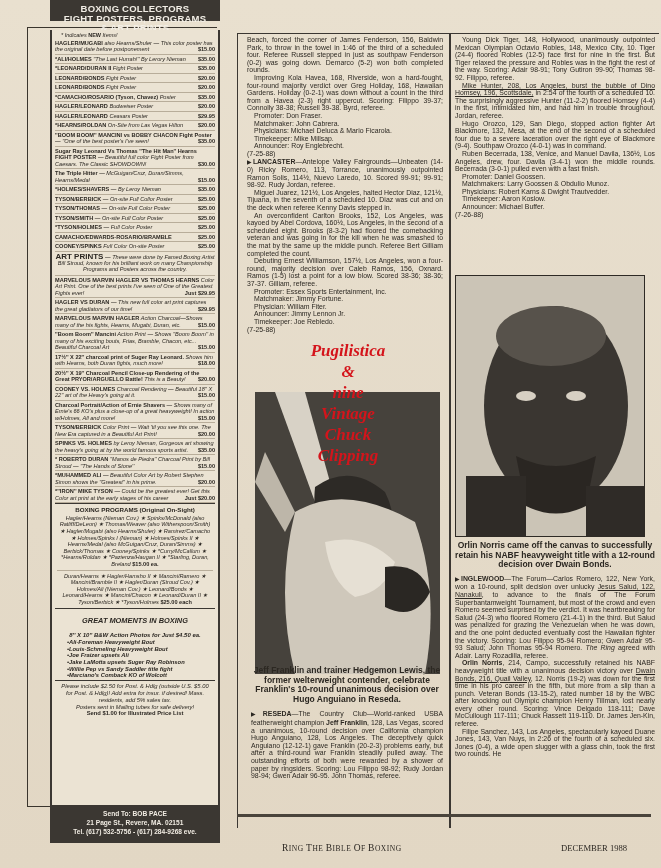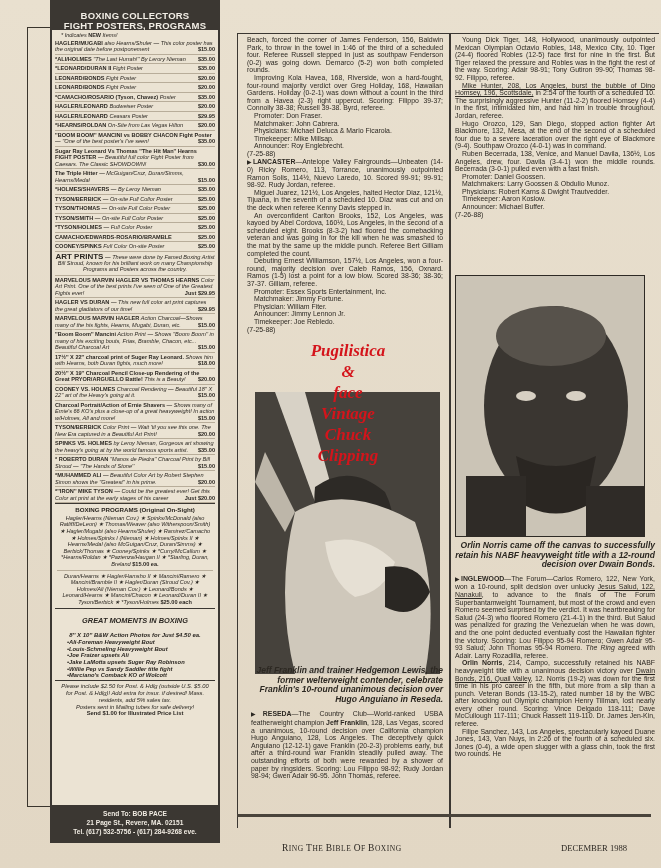--- a/index.html
+++ b/index.html
@@ -8,24 +8,24 @@
     background: #e6dccb;
     font-family: "Liberation Sans", sans-serif;
     color: #2a2620;
     position: relative;
   }
   .page { position: absolute; inset: 0; background: linear-gradient(180deg,#e9e0cf 0%,#e4dac8 60%,#e2d7c4 100%); }
 
   
   .ad-outer { position: absolute; left: 27px; top: 27px; width: 190px; height: 780px; border: 1.5px solid #3a352d; border-right: none; }
   .ad-header {
-    position: absolute; left: 50px; top: 0; width: 170px; height: 30px;
+    position: absolute; left: 50px; top: 0; width: 170px; height: 21px;
     background: #3b3732; color: #f2eee6; text-align: center;
     font-family: "Liberation Sans", sans-serif; font-weight: bold;
-    font-size: 9.5px; line-height: 9.5px; padding-top: 11px; letter-spacing: .2px;
+    font-size: 9.5px; line-height: 9.5px; padding-top: 4px; letter-spacing: .2px;
   }
   .ad-box {
     position: absolute; left: 50px; top: 30px; width: 170px; height: 777px;
     border: 2px solid #3b3732; border-top: none; background: #ebe3d3;
     font-family: "Liberation Sans", sans-serif;
     font-size: 5.6px; line-height: 6.5px; color: #2b2722;
     padding: 2px 3px 0 3px;
   }
   .ad-note { font-style: italic; font-size: 5.5px; padding-left: 6px; }
   .ad-note b { font-style: normal; }
@@ -55,21 +55,21 @@
   .col-frame { position: absolute; top: 33px; left: 237px; width: 422px; height: 795px; border-left: 1.5px solid #3b3732; border-top: 1.5px solid #3b3732; }
   .divider-v { position: absolute; top: 33px; left: 449px; width: 1.5px; height: 795px; background: #3b3732; }
   .bottom-rule { position: absolute; left: 237px; top: 814px; width: 414px; height: 3px; background: #4a443b; }
   .col { position: absolute; font-family: "Liberation Sans", sans-serif; font-size: 6.9px; line-height: 7.6px; color: #2c2822; text-align: justify; }
   .col p { text-indent: 7px; }
   .col p.noindent { text-indent: 0; }
   .col .credit { text-indent: 0; padding-left: 7px; text-align: left; }
   .col .date { text-indent: 0; }
   .col .dateline { font-weight: bold; }
   .col .tri { font-size: 6px; }
-  .caption { font-weight: bold; font-style: italic; font-size: 8.5px; line-height: 9.6px; text-align: right; }
+  .caption { font-weight: bold; font-size: 8.5px; line-height: 9.6px; text-align: center; }
 
   .col-mid { left: 247px; top: 36px; width: 196px; }
   .col-right { left: 455px; top: 36px; width: 200px; }
 
   .photo { position: absolute; overflow: hidden; background: #3d3a36; }
   .photo-franklin { left: 255px; top: 392px; width: 185px; height: 282px; }
   .photo-norris { left: 455px; top: 275px; width: 190px; height: 262px; border: 1.5px solid #2e2a25; }
 
   .watermark { position: absolute; left: 263px; top: 340px; width: 170px; text-align: center; color: #d4141b; font-family: "Liberation Serif", serif; font-style: italic; font-weight: bold; font-size: 17px; line-height: 21px; pointer-events: none; }
 
@@ -228,21 +228,21 @@
   <div class="col" style="left:455px;top:541px;width:200px">
     <div class="caption">Orlin Norris came off the canvas to successfully retain his NABF heavyweight title with a 12-round decision over Dwain Bonds.</div>
     <p class="noindent" style="margin-top:5px"><span class="tri">▶</span><span class="dateline">INGLEWOOD</span><span>—The Forum—Carlos Romero, 122, New York, won a 10-round, split decision over unlucky </span><u>Jesus Salud, 122, Nanakuli</u><span>, to advance to the finals of The Forum Superbantamweight Tournament, but most of the crowd and even Romero seemed surprised by the verdict. It was heartbreaking for Salud (24-3) who floored Romero (21-4-1) in the third. But Salud was penalized for grazing the Venezuelan when he was down, and the one point deducted eventually cost the Hawaiian fighter the victory. Scoring: Lou Filippo 95-94 Romero; Gwen Adair 95-93 Salud; John Thomas 95-94 Romero. </span><i>The Ring</i><span> agreed with Adair. Larry Rozadilla, referee.</span></p>
     <p><b>Orlin Norris</b><span>, 214, Campo, successfully retained his NABF heavyweight title with a unanimous decision victory over </span><u>Dwain Bonds, 216, Quail Valley</u><span>, 12. Norris (19-2) was down for the first time in his pro career in the fifth, but more from a slip than a punch. Veteran Bonds (13-15-2), rated number 18 by the WBC after knocking out Olympic champion Henry Tillman, lost nearly every other round. Scoring: Vince Delgado 118-111; Dave McCullough 117-111; Chuck Hassett 119-110. Dr. James Jen-Kin, referee.</span></p>
     <p>Filipe Sanchez, 143, Los Angeles, spectacularly kayoed Duane Jones, 143, Van Nuys, in 2:26 of the fourth of a scheduled six. Jones (0-4), a wide open slugger with a glass chin, took the first two rounds. He</p>
   </div>
 
   <div class="watermark">
     <div>Pugilistica</div>
     <div>&amp;</div>
-    <div>face</div>
+    <div>nine</div>
     <div>Vintage</div>
     <div>Chuck</div>
     <div>Clipping</div>
   </div>
 
   <div class="footer-title">
     <span>R</span><span class="sc">ING </span><span>T</span><span class="sc">HE </span><span>B</span><span class="sc">IBLE </span><span>O</span><span class="sc">F </span><span>B</span><span class="sc">OXING</span>
   </div>
   <div class="footer-date">DECEMBER 1988</div>
 </div>

